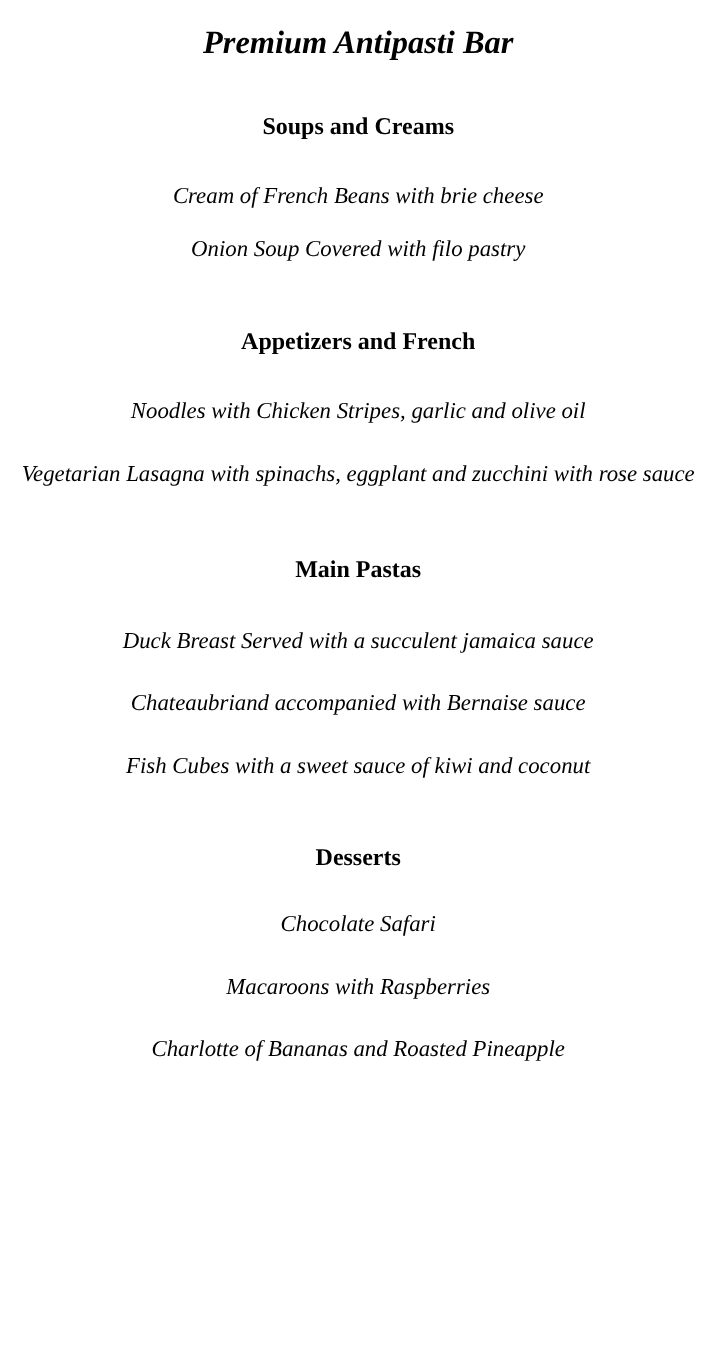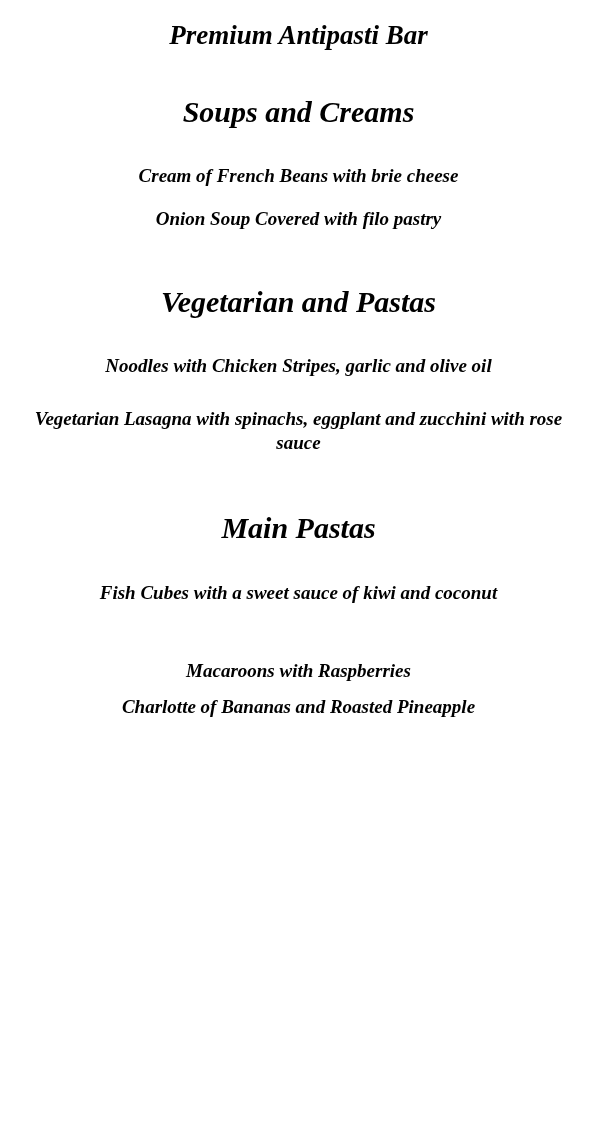--- a/index.html
+++ b/index.html
@@ -24,34 +24,33 @@
     font-size: 27px;
     font-weight: bold;
     font-style: italic;
     line-height: 1.15;
     margin: 8px 0 0 0;
   }
   .section {
     margin: 0;
   }
   .section-title {
-    font-size: 30px;
+    font-size: 20px;
     font-weight: bold;
-    font-style: italic;
     line-height: 1.15;
     margin: 12px;
   }
   .items {
     margin: 0;
     padding: 0;
     list-style: none;
   }
   .item {
     font-size: 19px;
-    font-weight: bold;
+    font-weight: normal;
     font-style: italic;
     line-height: 1.25;
     margin: 0;
     padding: 0 6px;
   }
 
   
   .sec-soups { margin-top: 44px; }
   .sec-soups .items { margin-top: 34px; }
   .sec-soups .item + .item { margin-top: 20px; }
@@ -59,52 +58,56 @@
   .sec-appetizers { margin-top: 54px; }
   .sec-appetizers .items { margin-top: 34px; }
   .sec-appetizers .item + .item { margin-top: 30px; }
 
   .sec-main { margin-top: 56px; }
   .sec-main .items { margin-top: 36px; }
   .sec-main .item + .item { margin-top: 28px; }
 
   .sec-desserts { margin-top: 54px; }
   .sec-desserts .items { margin-top: 32px; }
-  .sec-desserts .item + .item { margin-top: 12px; }
+  .sec-desserts .item + .item { margin-top: 28px; }
 </style>
 </head>
 <body>
 
 <div class="menu">
 
   <h1 class="menu-title">Premium Antipasti Bar</h1>
 
   <div class="section sec-soups">
     <h2 class="section-title">Soups and Creams</h2>
     <ul class="items">
       <li class="item">Cream of French Beans with brie cheese</li>
       <li class="item">Onion Soup Covered with filo pastry</li>
     </ul>
   </div>
 
   <div class="section sec-appetizers">
-    <h2 class="section-title">Vegetarian and Pastas</h2>
+    <h2 class="section-title">Appetizers and French</h2>
     <ul class="items">
       <li class="item">Noodles with Chicken Stripes, garlic and olive oil</li>
       <li class="item">Vegetarian Lasagna with spinachs, eggplant and zucchini with rose sauce</li>
     </ul>
   </div>
 
   <div class="section sec-main">
     <h2 class="section-title">Main Pastas</h2>
     <ul class="items">
+      <li class="item">Duck Breast Served with a succulent jamaica sauce</li>
+      <li class="item">Chateaubriand accompanied with  Bernaise sauce</li>
       <li class="item">Fish Cubes with a sweet sauce of kiwi and coconut</li>
     </ul>
   </div>
 
   <div class="section sec-desserts">
+    <h2 class="section-title">Desserts</h2>
     <ul class="items">
+      <li class="item">Chocolate Safari</li>
       <li class="item">Macaroons with Raspberries</li>
       <li class="item">Charlotte of Bananas and Roasted Pineapple</li>
     </ul>
   </div>
 
 </div>
 
 </body></html>

